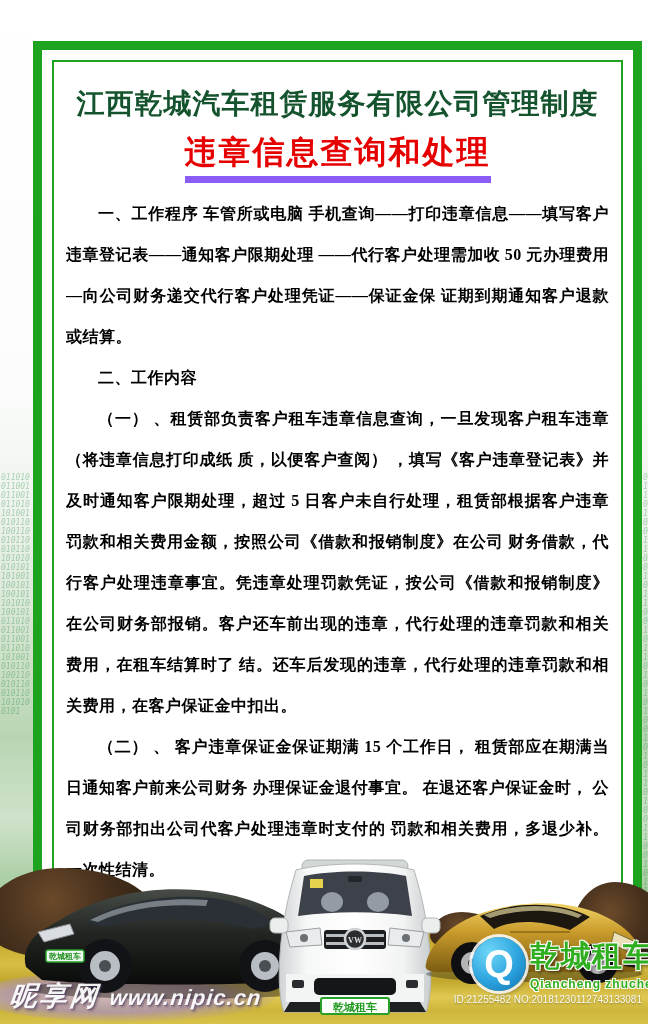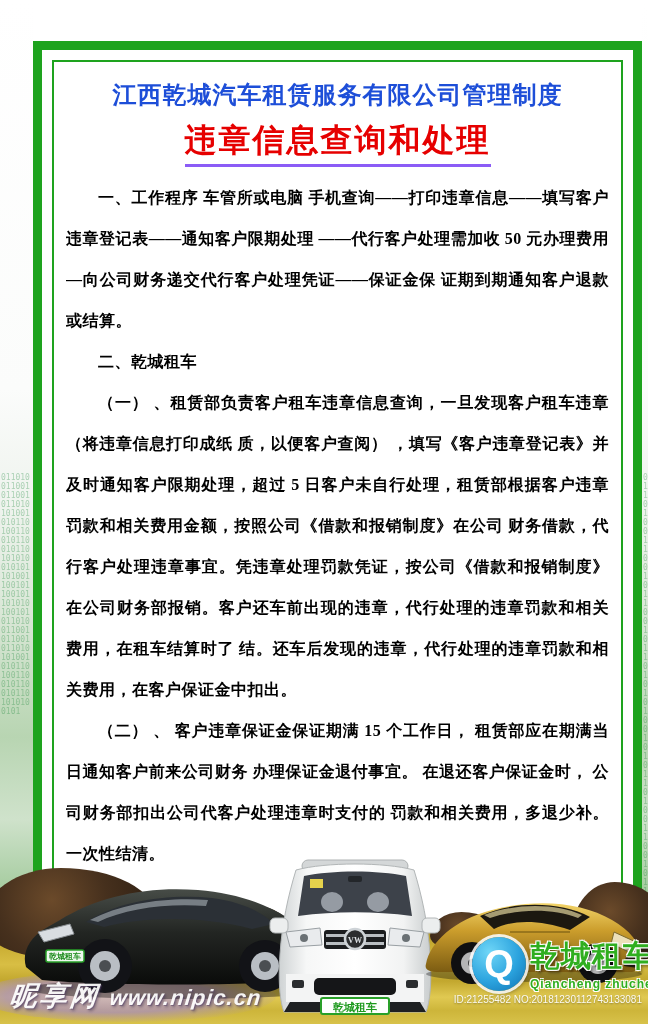--- a/index.html
+++ b/index.html
@@ -2,40 +2,40 @@
 <html><head>
 <meta charset="utf-8">
 <style>
   html,body{margin:0;padding:0;background:#fff;}
   .stage{position:relative;width:648px;height:1024px;background:#fff;overflow:hidden;
          font-family:"Liberation Serif","DejaVu Serif",serif;}
 
   
   .margin-tex{position:absolute;top:0;bottom:0;z-index:0;overflow:hidden;
     background:linear-gradient(180deg,#ffffff 0%,#fbfcfb 38%,#eef3ed 50%,#d9e7d6 60%,
-               #b8d5b2 72%,#cfe2cb 80%,#93c28c 90%,#a9cda2 100%);}
+               #b8d5b2 72%,#cfe2cb 80%,#93c28c 90%,#a9cda2 100%);font-style:italic;}
   .margin-tex.left{left:0;width:33px;}
   .margin-tex.right{right:0;width:6px;}
   .digits{position:absolute;left:0;right:0;top:46%;bottom:0;padding:2px 1px;
     font-family:"DejaVu Sans Mono",monospace;font-size:8px;line-height:9px;
     color:rgba(25,135,55,.33);word-break:break-all;overflow:hidden;}
 
   
   .outer-frame{position:absolute;left:33px;right:6px;top:41px;bottom:28px;
     border:9px solid #1ea31e;z-index:1;background:#fff;}
   .inner-frame{position:absolute;left:10px;right:10px;top:10px;bottom:10px;
     border:2px solid #1ea31e;}
 
   
   .content{position:absolute;left:12px;right:12px;top:0;bottom:0;overflow:hidden;}
-  .doc-title{margin-top:17px;text-align:center;font-size:24px;font-weight:bold;
-    color:#1d4ed8;letter-spacing:1px;white-space:nowrap;}
+  .doc-title{margin-top:23px;text-align:center;font-size:28px;font-weight:bold;
+    color:#14532d;letter-spacing:1px;white-space:nowrap;}
   .doc-subtitle-wrap{text-align:center;margin-top:8px;}
   .doc-subtitle{display:inline-block;font-size:32px;font-weight:bold;color:#e60000;
-    letter-spacing:2px;border-bottom:3px solid #8b5cf6;padding-bottom:1px;}
+    letter-spacing:2px;border-bottom:7px solid #8b5cf6;padding-bottom:1px;}
   .body-text{margin-top:10px;}
   .body-text p{margin:0;font-size:16px;font-weight:bold;color:#000000;line-height:41px;
     text-align:justify;text-indent:2em;letter-spacing:.5px;}
 
   
   .photo-strip{position:absolute;left:0;bottom:0;width:648px;height:170px;z-index:3;}
   .grass{position:absolute;left:0;right:0;top:74px;bottom:0;
     background:linear-gradient(180deg,#a8902a 0%,#c9ad32 18%,#d8be44 38%,#c2a72e 55%,
                #e0c952 72%,#cdb53a 86%,#d8c24a 100%);}
   .puddle{position:absolute;left:-24px;top:116px;width:300px;height:52px;border-radius:50%;
@@ -92,21 +92,21 @@
 
   <div class="outer-frame">
     <div class="inner-frame">
       <div class="content">
         <div class="doc-title">江西乾城汽车租赁服务有限公司管理制度</div>
         <div class="doc-subtitle-wrap">
           <span class="doc-subtitle">违章信息查询和处理</span>
         </div>
         <div class="body-text">
           <p>一、工作程序 车管所或电脑 手机查询——打印违章信息——填写客户违章登记表——通知客户限期处理 ——代行客户处理需加收 50 元办理费用—向公司财务递交代行客户处理凭证——保证金保 证期到期通知客户退款或结算。</p>
-          <p>二、乾城租车</p>
+          <p>二、工作内容</p>
           <p>（一） 、租赁部负责客户租车违章信息查询，一旦发现客户租车违章（将违章信息打印成纸 质，以便客户查阅） ，填写《客户违章登记表》并及时通知客户限期处理，超过 5 日客户未自行处理，租赁部根据客户违章罚款和相关费用金额，按照公司《借款和报销制度》在公司 财务借款，代行客户处理违章事宜。凭违章处理罚款凭证，按公司《借款和报销制度》在公司财务部报销。客户还车前出现的违章，代行处理的违章罚款和相关费用，在租车结算时了 结。还车后发现的违章，代行处理的违章罚款和相关费用，在客户保证金中扣出。</p>
           <p>（二） 、 客户违章保证金保证期满 15 个工作日， 租赁部应在期满当日通知客户前来公司财务 办理保证金退付事宜。 在退还客户保证金时， 公司财务部扣出公司代客户处理违章时支付的 罚款和相关费用，多退少补。一次性结清。</p>
         </div>
       </div>
     </div>
   </div>
 
   <div class="photo-strip">
     <div class="grass"></div>
     <div class="puddle"></div>

